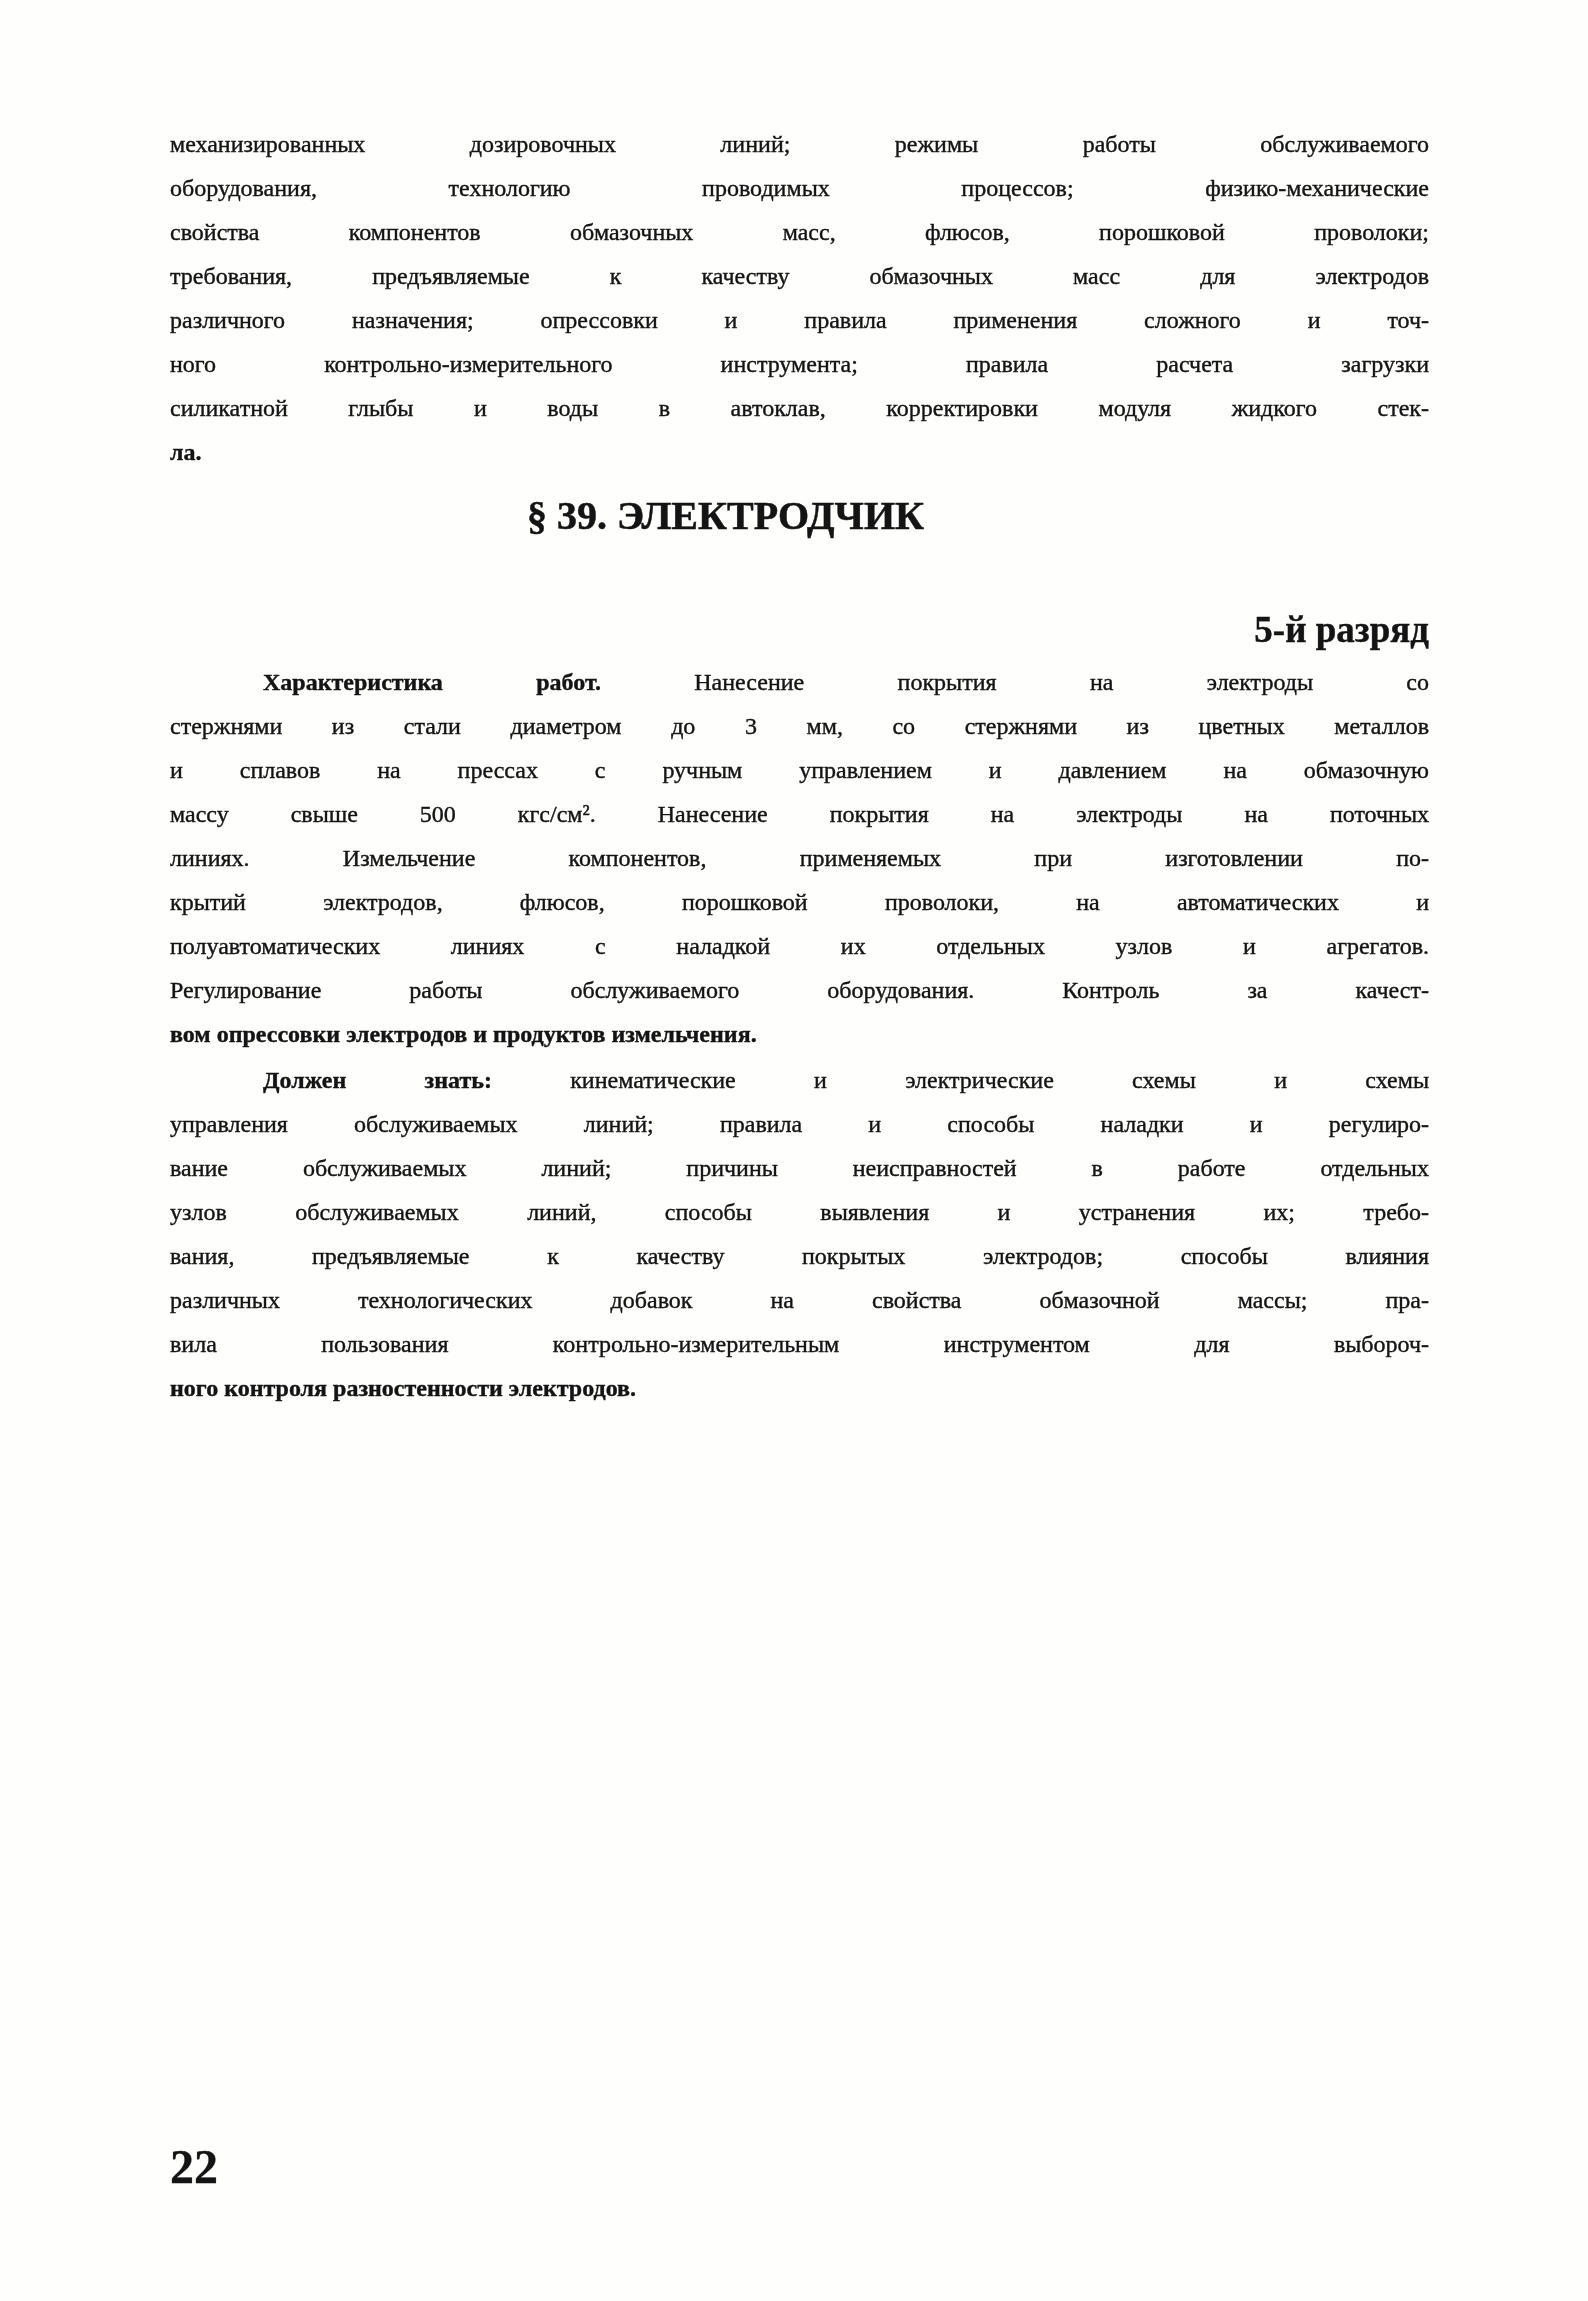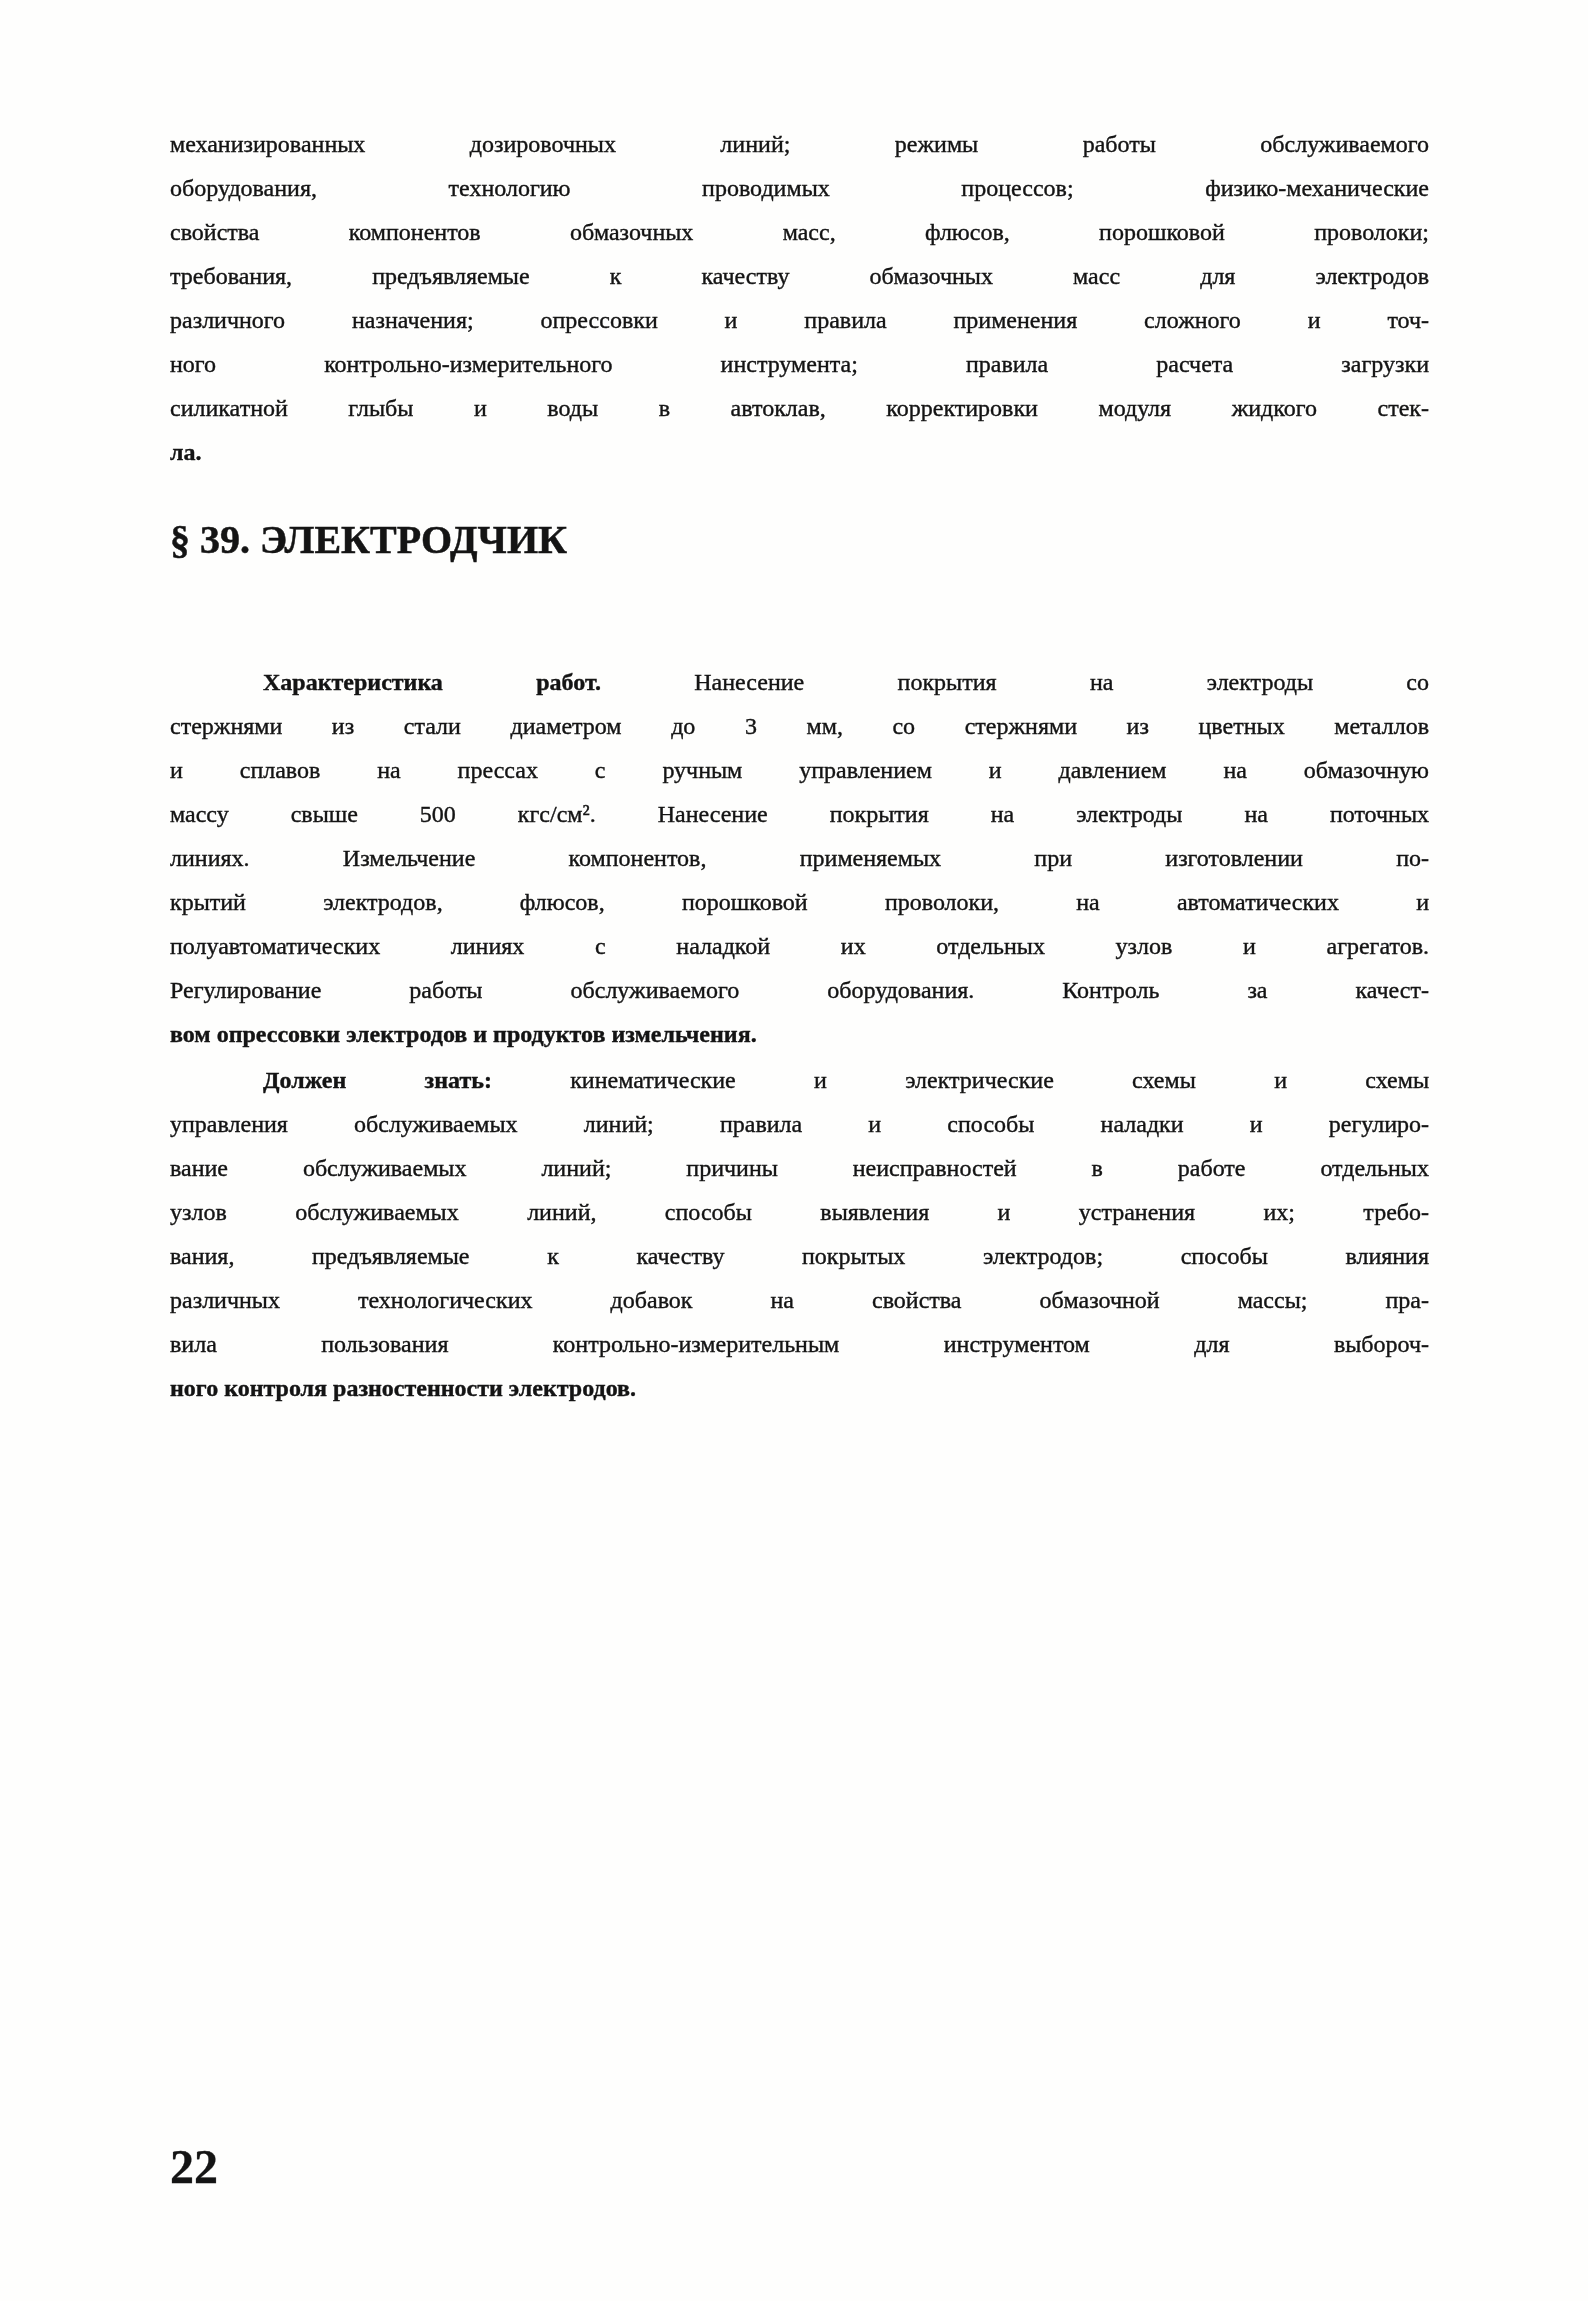--- a/index.html
+++ b/index.html
@@ -29,21 +29,22 @@
     -webkit-text-stroke: 0.4px;
   }
   .line {
     text-align: justify;
     text-align-last: justify;
   }
   .line.last { text-align-last: left; font-weight: bold; }
   .first-line { padding-left: 93px; }
   .lead { font-weight: bold; }
   .heading-block {
-    top: 517px;
+    top: 493px;
+    text-align: center;
     padding-right: 148px; 
     font-size: 40px;
     line-height: 46px;
     font-weight: bold;
     -webkit-text-stroke: 0.5px;
   }
   .grade-block {
     top: 607px;
     text-align: right;
     font-size: 37px;
@@ -74,20 +75,21 @@
       <div class="line">свойства компонентов обмазочных масс, флюсов, порошковой проволоки;</div>
       <div class="line">требования, предъявляемые к качеству обмазочных масс для электродов</div>
       <div class="line">различного назначения; опрессовки и правила применения сложного и точ-</div>
       <div class="line">ного контрольно-измерительного инструмента; правила расчета загрузки</div>
       <div class="line">силикатной глыбы и воды в автоклав, корректировки модуля жидкого стек-</div>
       <div class="line last">ла.</div>
     </div>
 
   <div class="column heading-block">§ 39. ЭЛЕКТРОДЧИК</div>
 
+  <div class="column grade-block">5-й разряд</div>
 
   <div class="column body-text characteristics-block">
     <div class="line first-line">
       <span class="lead">Характеристика работ.</span>
       <span>Нанесение покрытия на электроды со</span>
     </div>
     <div>
         <div class="line">стержнями из стали диаметром до 3 мм, со стержнями из цветных металлов</div>
         <div class="line">и сплавов на прессах с ручным управлением и давлением на обмазочную</div>
         <div class="line">массу свыше 500 кгс/см². Нанесение покрытия на электроды на поточных</div>

